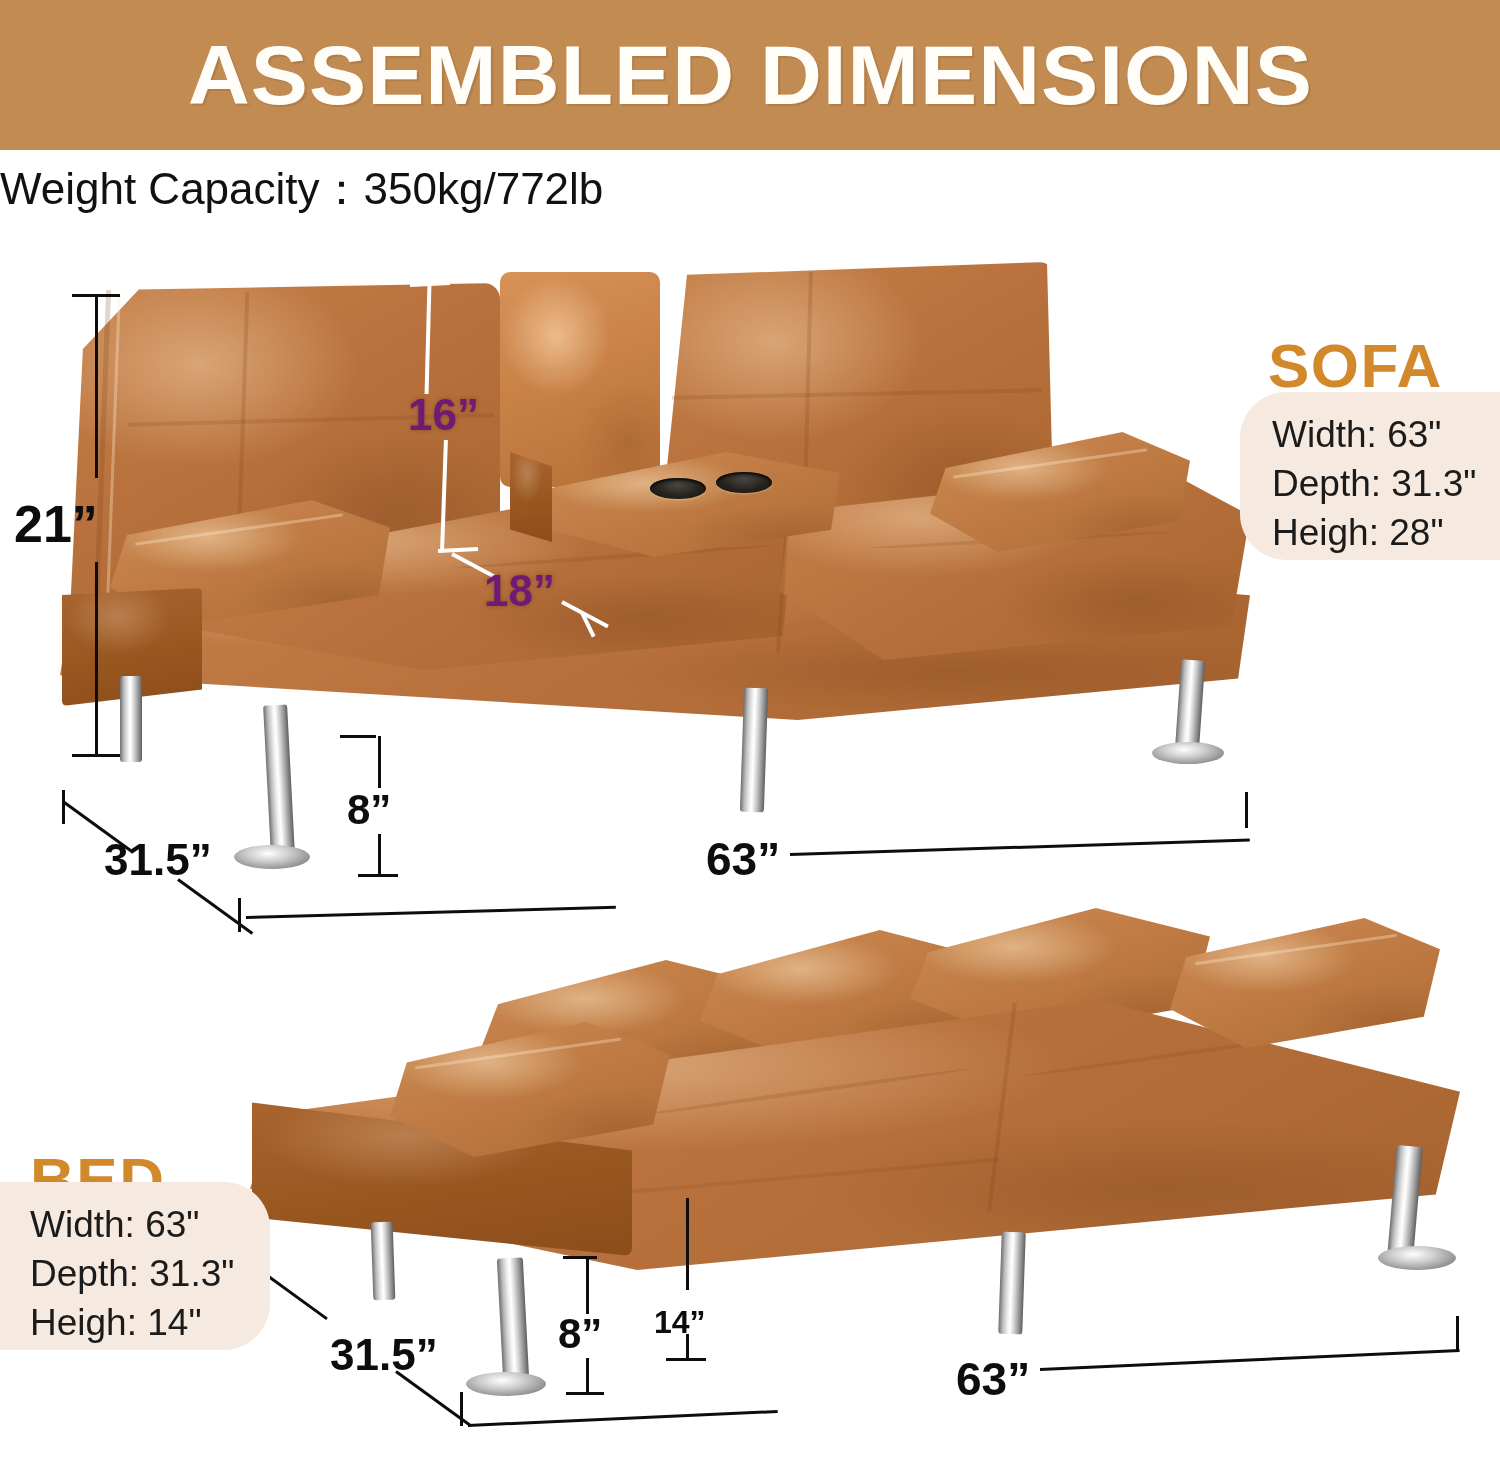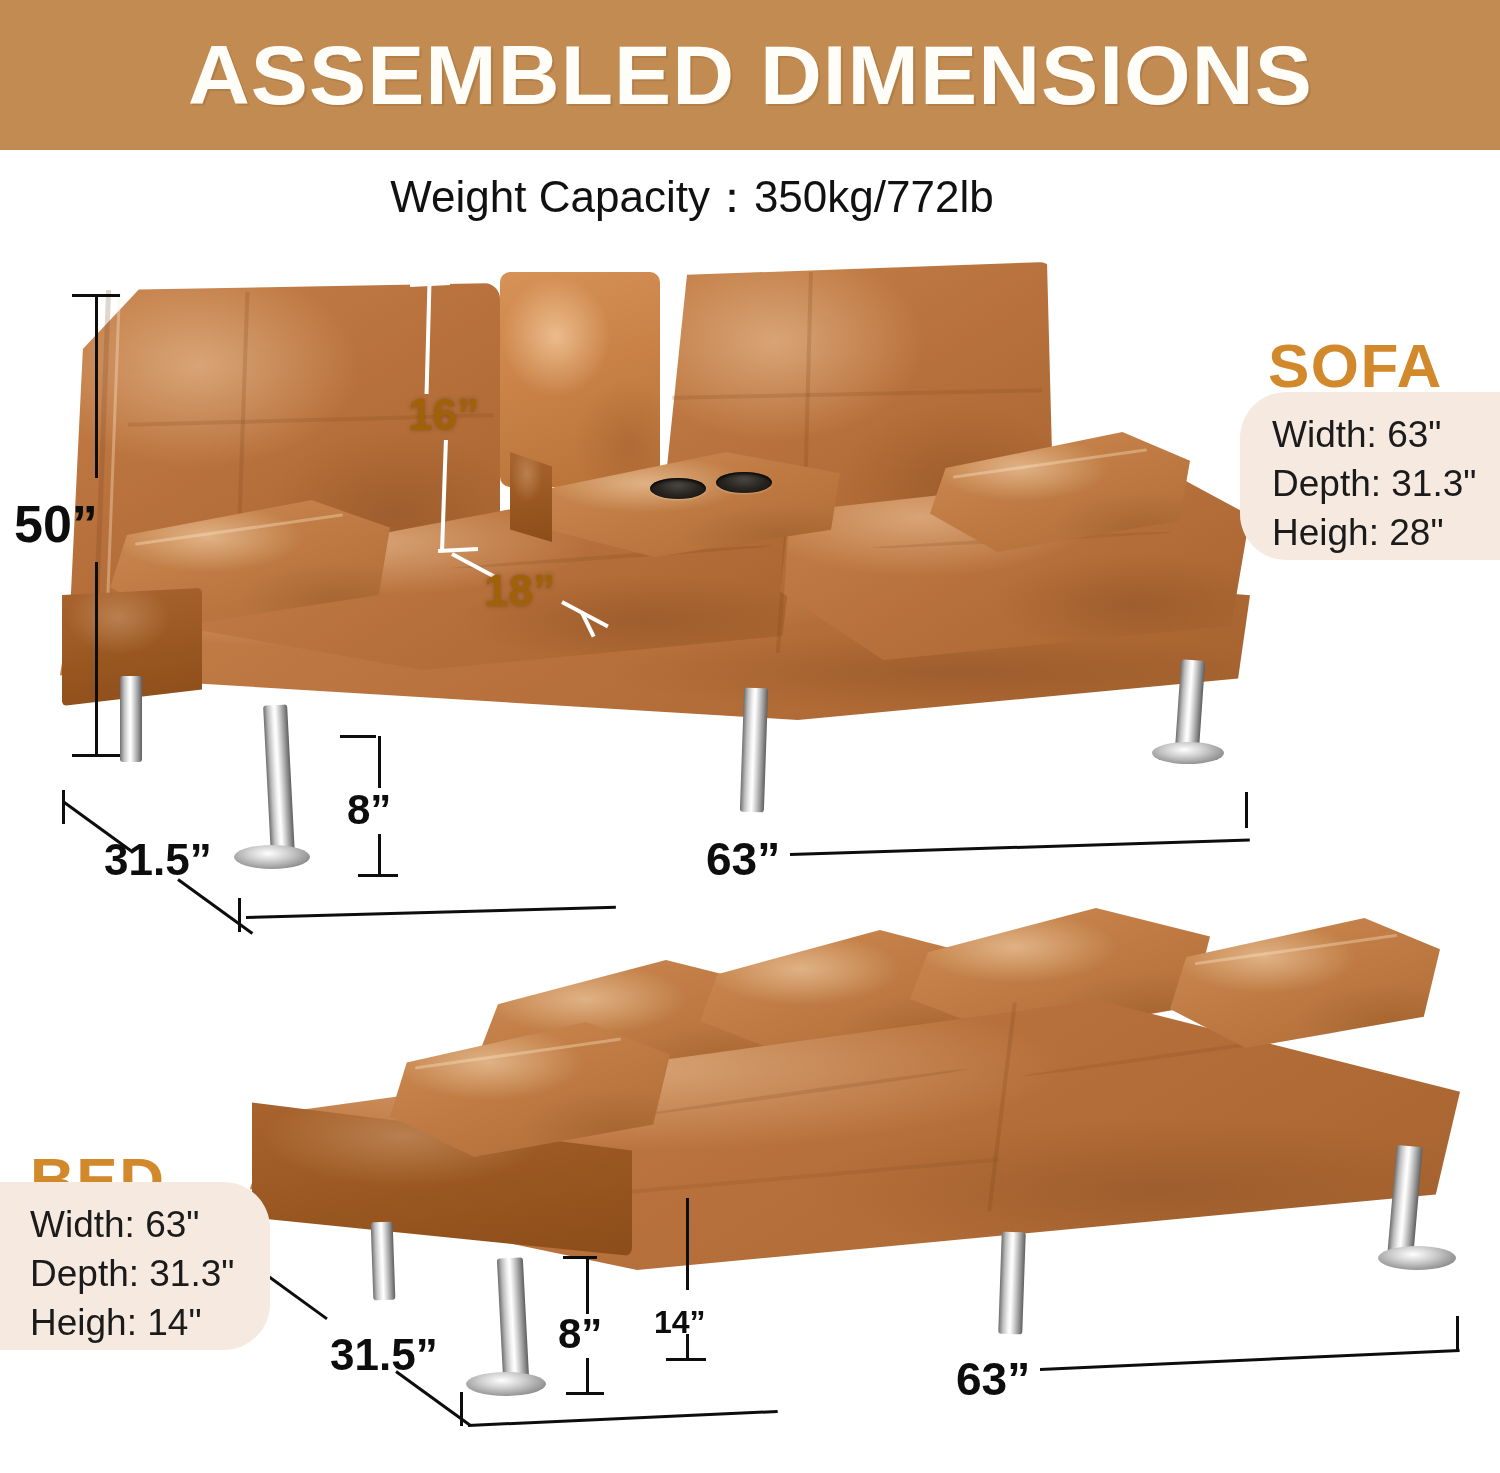--- a/index.html
+++ b/index.html
@@ -7,21 +7,21 @@
        font-family:"Liberation Sans", sans-serif;}
 
   
   .banner{position:absolute;left:0;top:0;width:1500px;height:150px;
           background:var(--tan,#C18B52);display:flex;align-items:center;justify-content:center;}
   .banner-title{color:#FFFDF8;font-family:"Liberation Sans Narrow","Liberation Sans",sans-serif;
           font-weight:700;font-size:84px;letter-spacing:1px;
           transform:scaleX(1.02);
           text-shadow:2px 2px 0 rgba(150,100,55,.35);white-space:nowrap;}
 
-  .subtitle{position:absolute;left:0;top:168px;width:1384px;text-align:center;
+  .subtitle{position:absolute;left:0;top:160px;width:1384px;text-align:left;
           font-family:"Liberation Sans Narrow","Liberation Sans",sans-serif;
           font-size:44px;color:#111;font-weight:400;white-space:nowrap;}
 
   
   .card-heading{position:absolute;font-weight:700;font-size:62px;color:#D2892C;
           letter-spacing:1.5px;font-family:"Liberation Sans",sans-serif;}
   .card-box{position:absolute;background:#F6EAE0;}
   .card-box .line{font-size:37px;color:#1b1b1b;line-height:1.33;font-weight:400;
           font-family:"Liberation Sans",sans-serif;white-space:nowrap;}
 
@@ -29,21 +29,21 @@
   #sofa-box{left:1240px;top:392px;width:300px;height:168px;
           border-radius:46px 0 0 46px;padding:18px 0 0 32px;box-sizing:border-box;}
   #bed-heading{left:30px;top:1120px;}
   #bed-box{left:-40px;top:1182px;width:310px;height:168px;
           border-radius:0 46px 46px 0;padding:18px 0 0 70px;box-sizing:border-box;}
 
   
   .dim-label{position:absolute;font-family:"Liberation Sans Narrow","Liberation Sans",sans-serif;
           font-weight:700;white-space:nowrap;}
   .dim-label.blk{color:#0d0d0d;}
-  .dim-label.wht{color:#a16207;text-shadow:0 0 4px rgba(90,55,30,.5);}
+  .dim-label.wht{color:#701a75;text-shadow:0 0 4px rgba(90,55,30,.5);}
   .vline{position:absolute;background:#0d0d0d;width:3px;}
   .vline.wht{background:#fff;width:4px;}
   .tick{position:absolute;background:#0d0d0d;}
   .tick.wht{background:#fff;}
   .diag{position:absolute;height:3px;background:#0d0d0d;transform-origin:0 50%;}
   .diag.wht{background:#fff;height:4px;}
 
   
   .furn{position:absolute;}
   .leather{
@@ -156,21 +156,21 @@
 
   <div class="chrome" style="position:absolute;left:1178px;top:660px;width:24px;height:92px;
               transform:rotate(4deg);"></div>
   <div class="chrome-foot" style="position:absolute;left:1152px;top:742px;width:72px;height:22px;"></div>
 </div>
 
 <div>
 
   <div class="tick" style="left:72px;top:294px;width:48px;height:3px;"></div>
   <div class="vline" style="left:95px;top:294px;height:184px;"></div>
-  <div class="dim-label blk" style="left:14px;top:494px;font-size:52px;">50”</div>
+  <div class="dim-label blk" style="left:14px;top:494px;font-size:52px;">21”</div>
   <div class="vline" style="left:95px;top:562px;height:194px;"></div>
   <div class="tick" style="left:72px;top:754px;width:48px;height:3px;"></div>
 
   <div class="tick wht" style="left:410px;top:282px;width:40px;height:4px;transform:rotate(-3deg);"></div>
   <div class="vline wht" style="left:426px;top:284px;height:110px;transform:rotate(1.5deg);"></div>
   <div class="dim-label wht" style="left:408px;top:390px;font-size:44px;">16”</div>
   <div class="vline wht" style="left:442px;top:440px;height:110px;transform:rotate(2deg);"></div>
   <div class="tick wht" style="left:438px;top:548px;width:40px;height:4px;transform:rotate(-3deg);"></div>
 
   <div class="diag wht" style="left:452px;top:552px;width:50px;transform:rotate(28deg);"></div>

